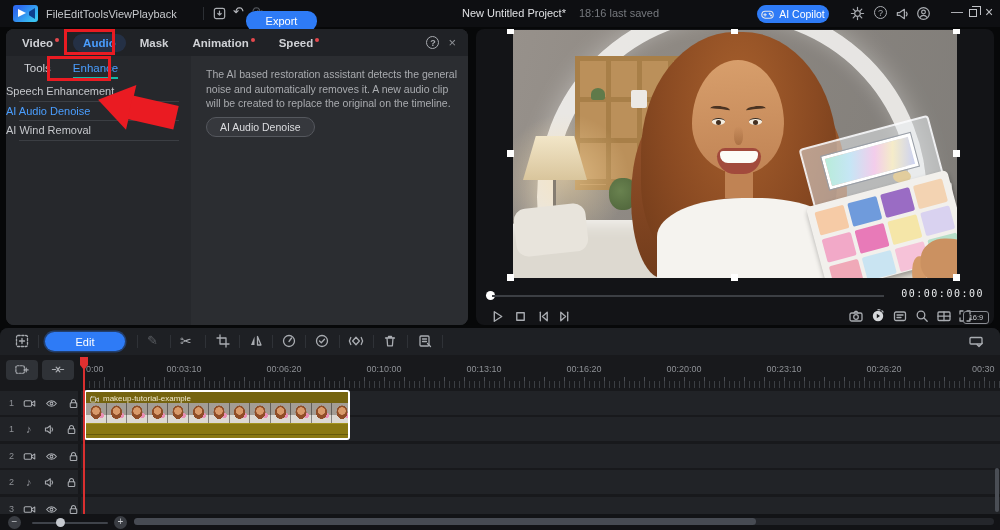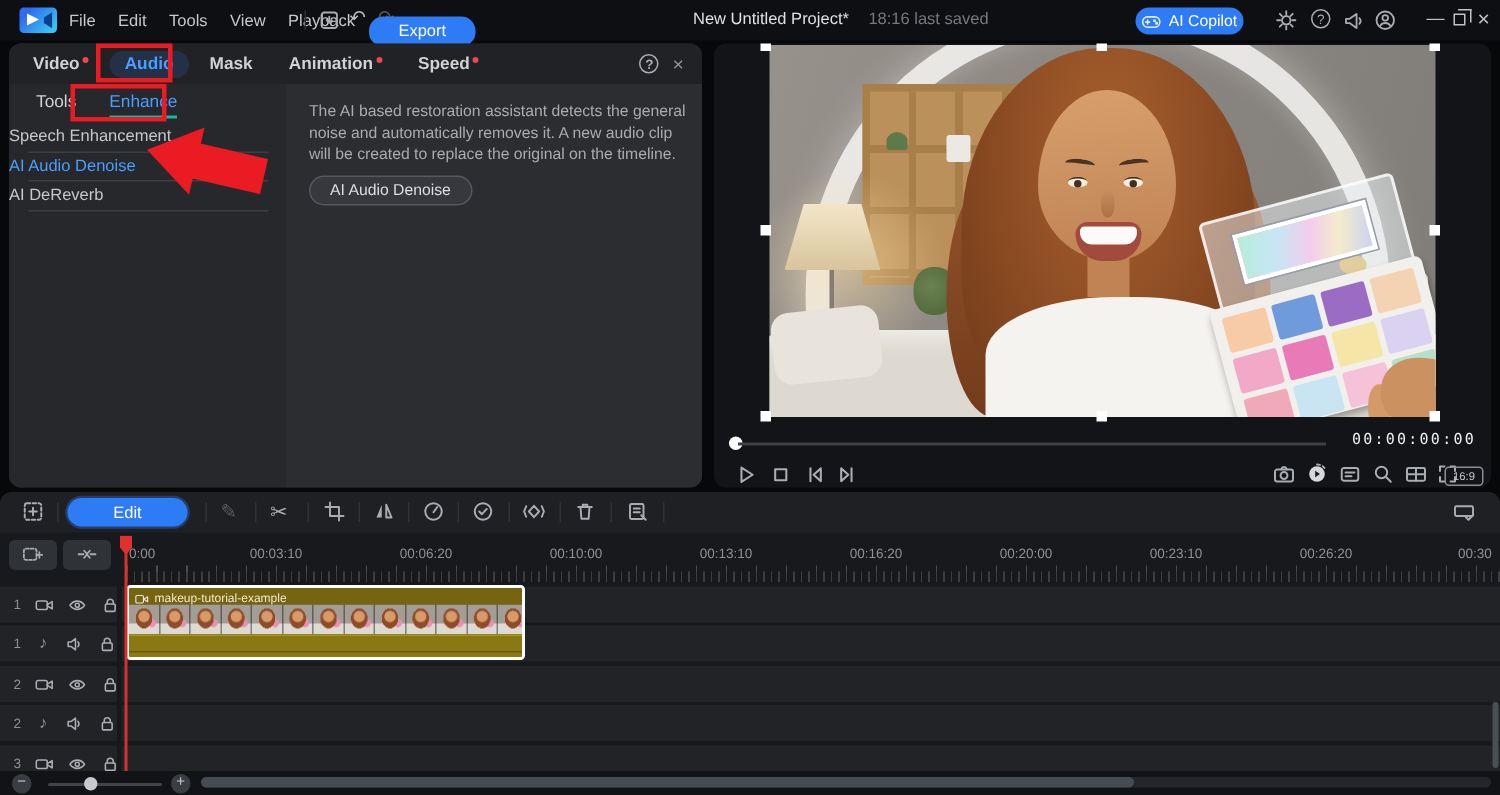--- a/index.html
+++ b/index.html
@@ -11,21 +11,21 @@
 .sw{stroke:#e8e9eb;fill:none;stroke-width:1.3;stroke-linecap:round;stroke-linejoin:round}
 
 
 #topbar{position:absolute;left:0;top:0;width:1000px;height:27px;background:#0e0f12}
 .logo{position:absolute;left:13px;top:5px;width:25px;height:17px;border-radius:3px;
  background:linear-gradient(135deg,#2d6cf0 20%,#39c2f2 85%)}
 .logo:before{content:"";position:absolute;left:5px;top:4px;border-top:4.5px solid transparent;
  border-bottom:4.5px solid transparent;border-left:8px solid #fff}
 .logo:after{content:"";position:absolute;right:3px;top:3px;width:6px;height:11px;background:#0d3f8e;
  clip-path:polygon(0 35%,100% 0,100% 100%,0 65%)}
-.menus{position:absolute;left:46px;top:0;height:27px;display:flex;align-items:center;gap:15px;
+.menus{position:absolute;left:46px;top:0;height:27px;display:flex;align-items:center;
  font-size:11px;color:#c6c8cc}
 .menus span{cursor:default}
 .tsep{position:absolute;top:7px;width:1px;height:13px;background:#2c2f34}
 .titlebox{position:absolute;left:462px;top:7px;font-size:11px;white-space:nowrap}
 .titlebox .pt{color:#dfe0e3}
 .titlebox .sv{color:#76797e;margin-left:13px}
 .pillbtn{position:absolute;border-radius:9.5px;background:#2e7bf6;color:#fff;font-size:11px;
  display:flex;align-items:center;justify-content:center;gap:5px;cursor:pointer}
 #exportbtn{left:246px;top:11px;width:71px;height:20px}
 #copilotbtn{left:757px;top:5px;width:72px;height:18px;font-size:10.5px}
@@ -282,21 +282,21 @@
       </span>
     </div>
     <div id="lsidebar">
       <div id="subtabs">
         <span class="sub">Tools</span>
         <span class="sub active">Enhance</span>
       </div>
       <div id="slist">
         <div class="sitem">Speech Enhancement</div>
         <div class="sitem active">AI Audio Denoise</div>
-        <div class="sitem">AI DeReverb</div>
+        <div class="sitem">AI Wind Removal</div>
       </div>
     </div>
     <div id="lcontent">
       <div id="desc">The AI based restoration assistant detects the general noise and automatically removes it. A new audio clip will be created to replace the original on the timeline.</div>
       <div id="actionbtn">AI Audio Denoise</div>
     </div>
   </div>
 
   <div class="anno-box" style="left:64px;top:29px;width:51px;height:26px"></div>
   <div class="anno-box" style="left:47px;top:56px;width:64px;height:25px"></div>

